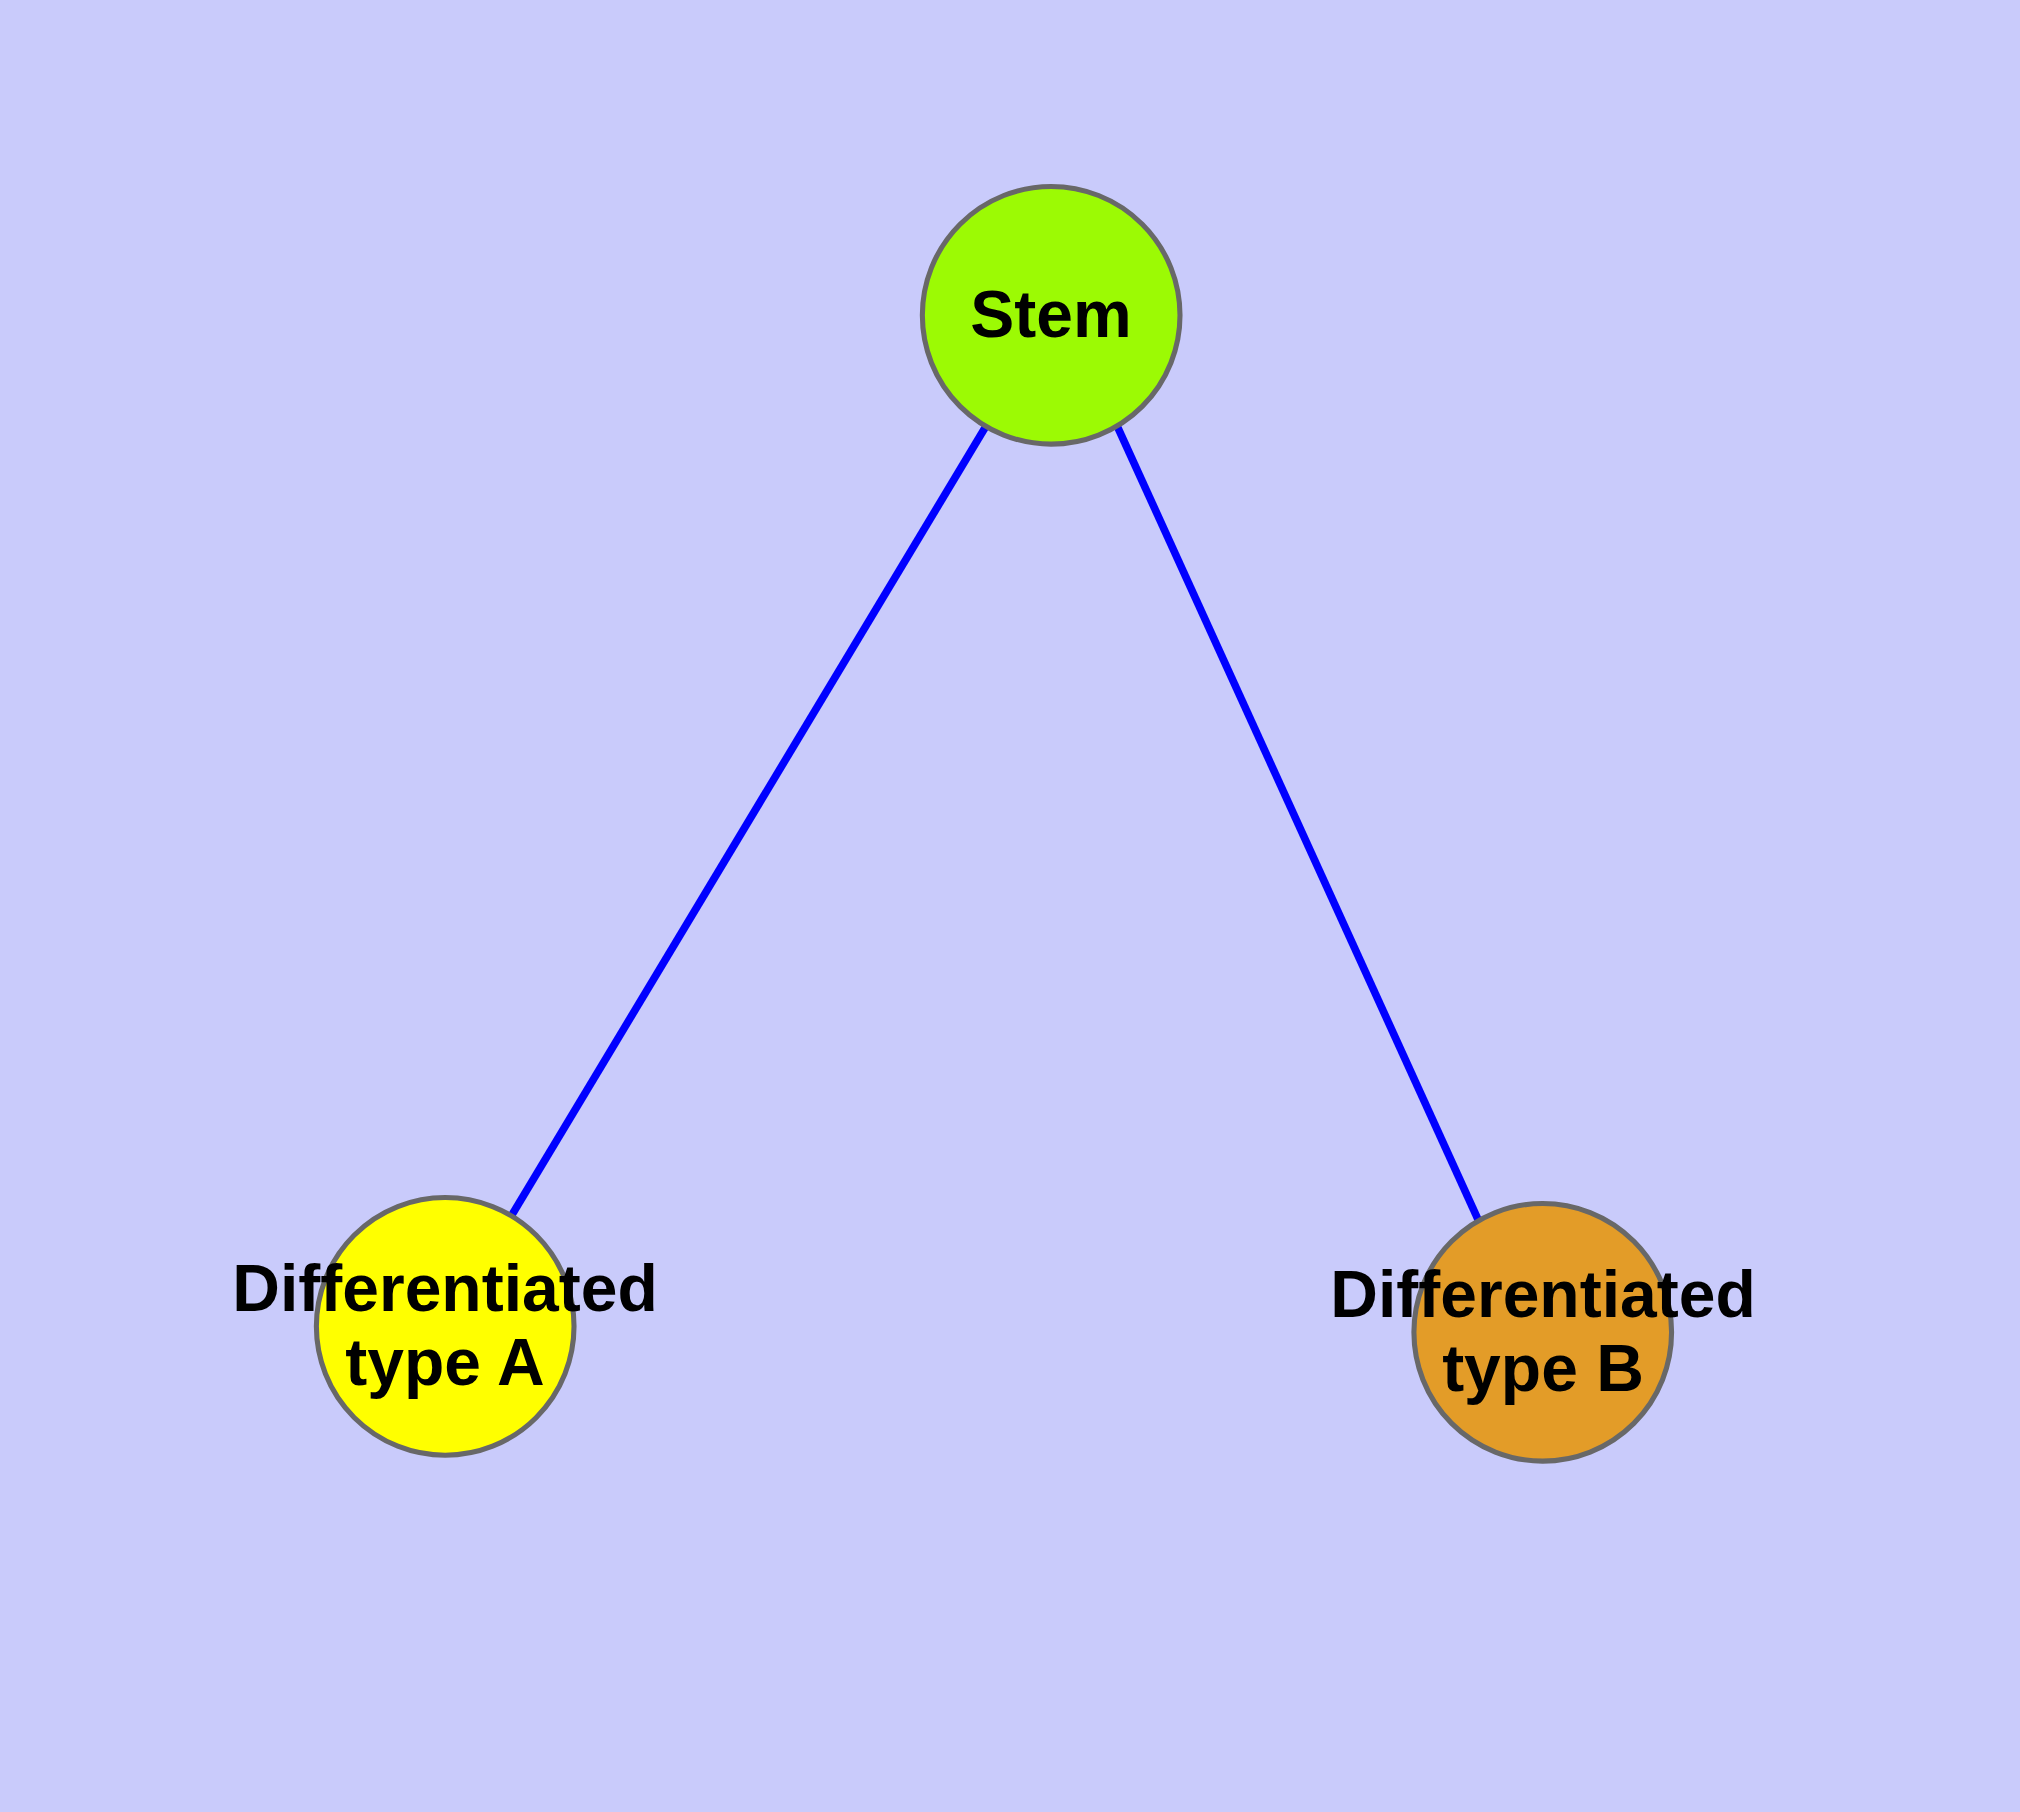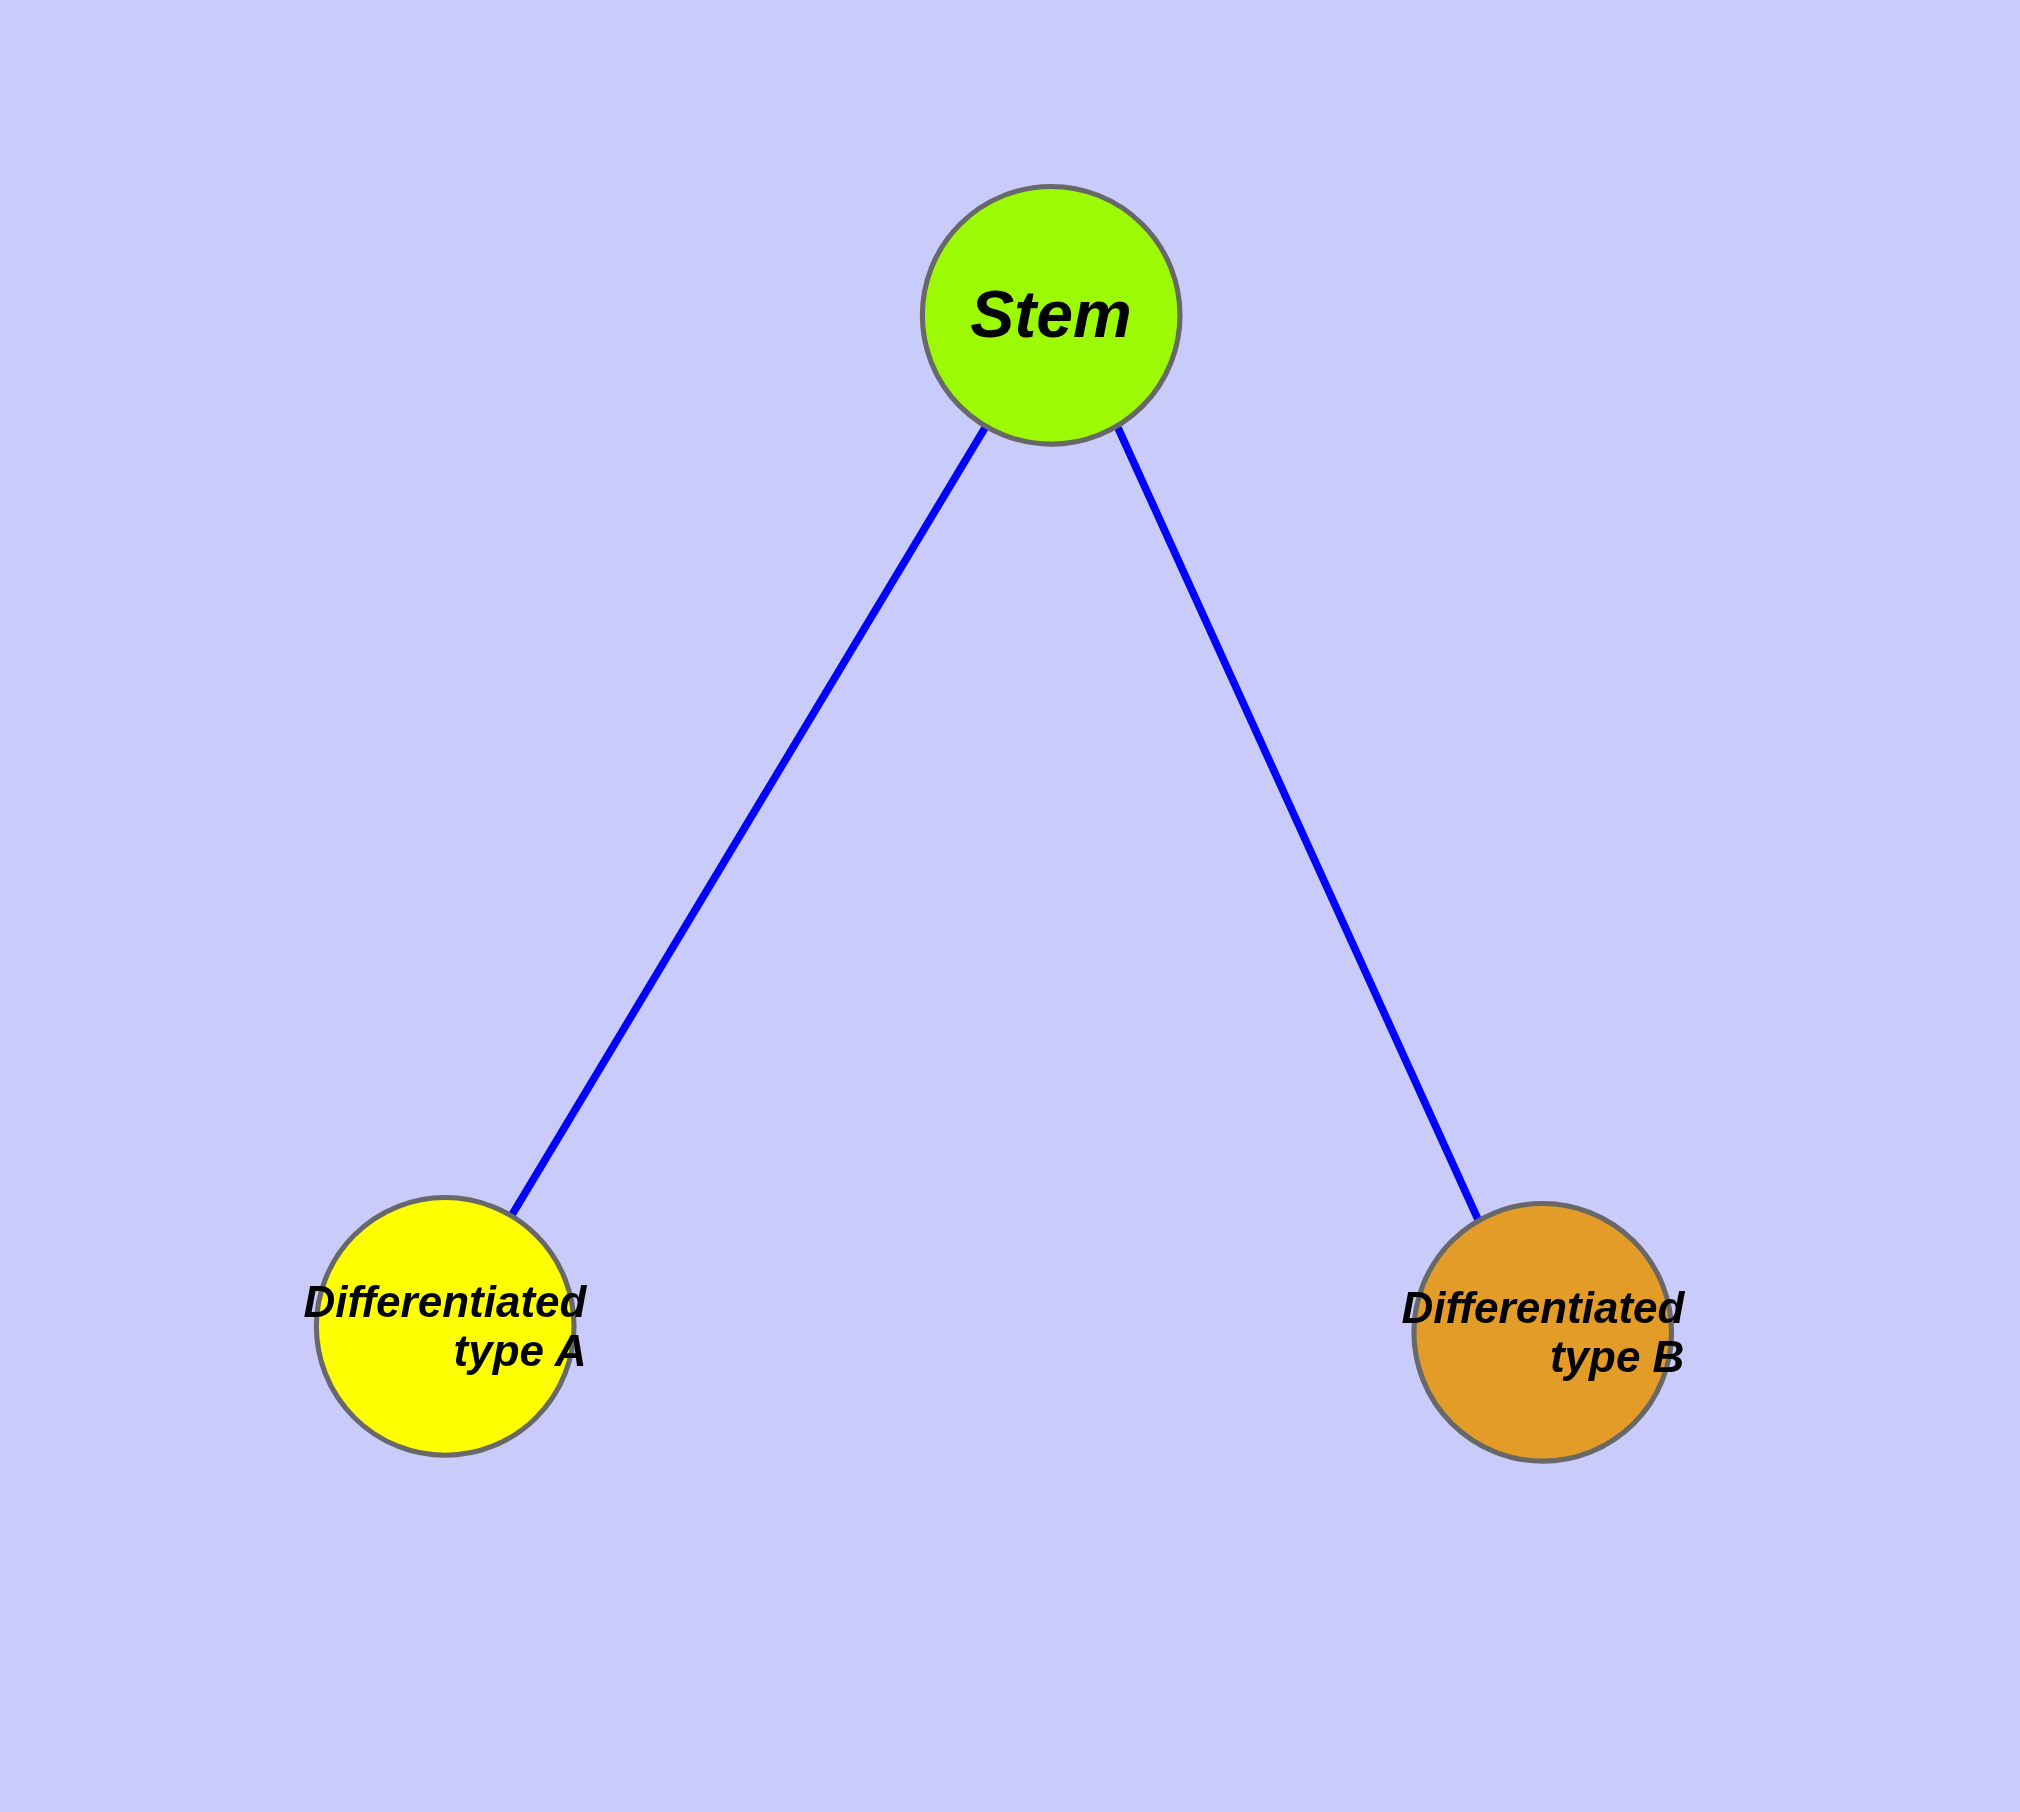--- a/index.html
+++ b/index.html
@@ -20,29 +20,28 @@
     left: 0;
     top: 0;
     width: 2021px;
     height: 1812px;
   }
   .node-label {
     position: absolute;
     color: #000000;
     font-family: "Liberation Sans", sans-serif;
     font-weight: bold;
-    text-align: right;
+    text-align: center;
     line-height: 1.12;
     white-space: pre;
     pointer-events: none;
     transform: translate(-50%, -50%);
-    font-style: italic;
   }
   .node-label.big {
-    font-size: 44px;
+    font-size: 66px;
   }
   .node-label.small {
     font-size: 66px;
   }
 </style>
 </head>
 <body>
 
 <div id="canvas" style="background: rgb(201, 203, 251);">
 

